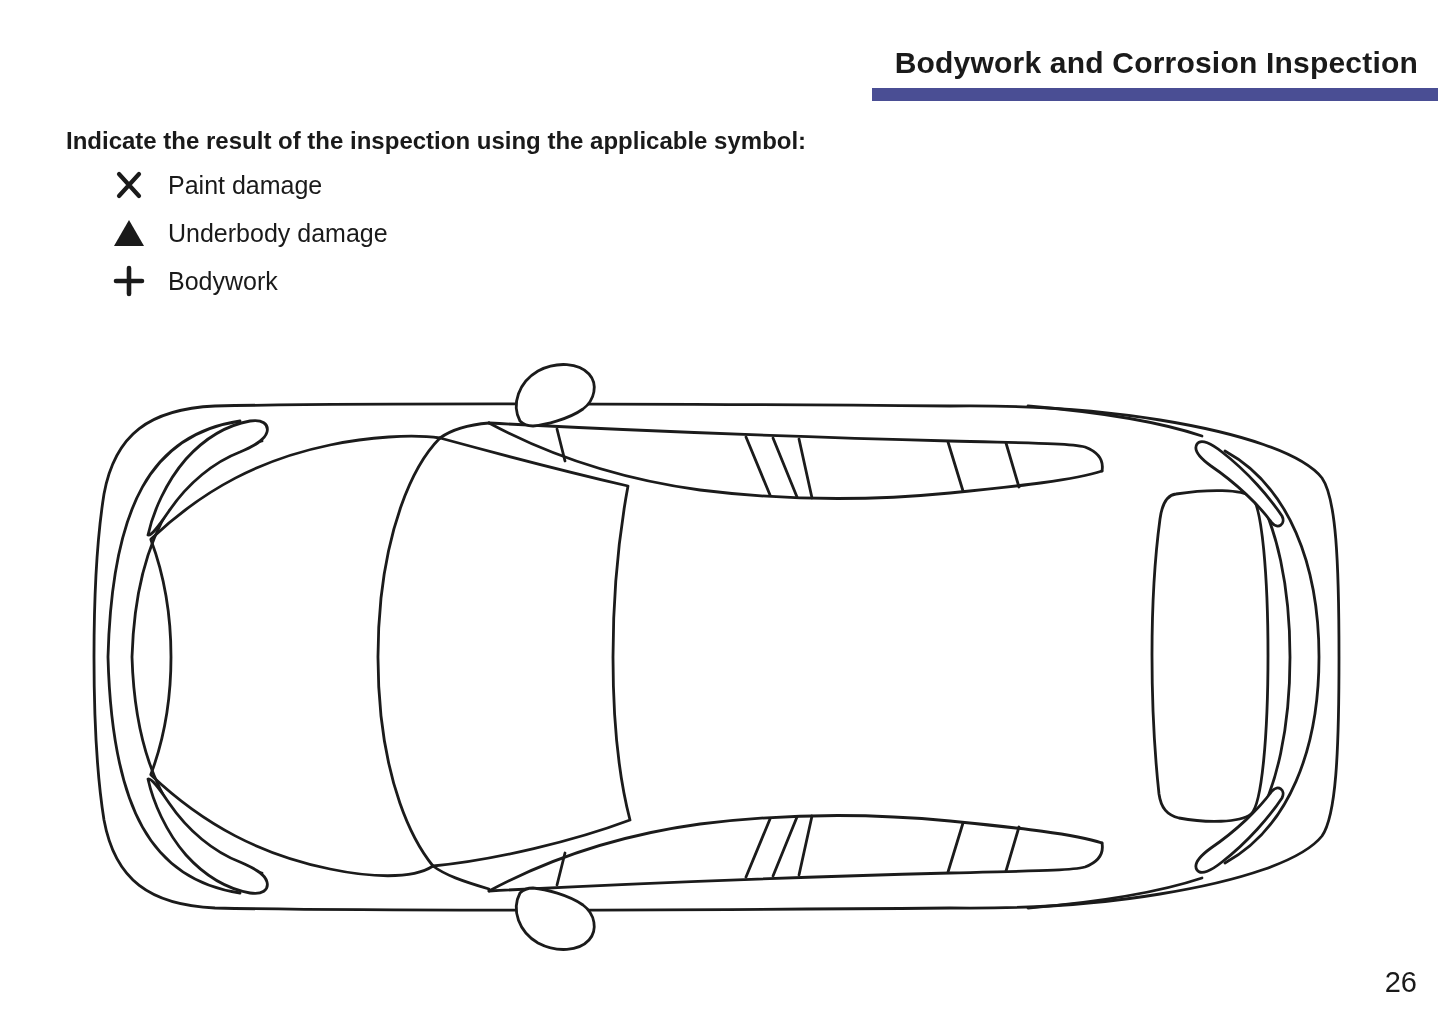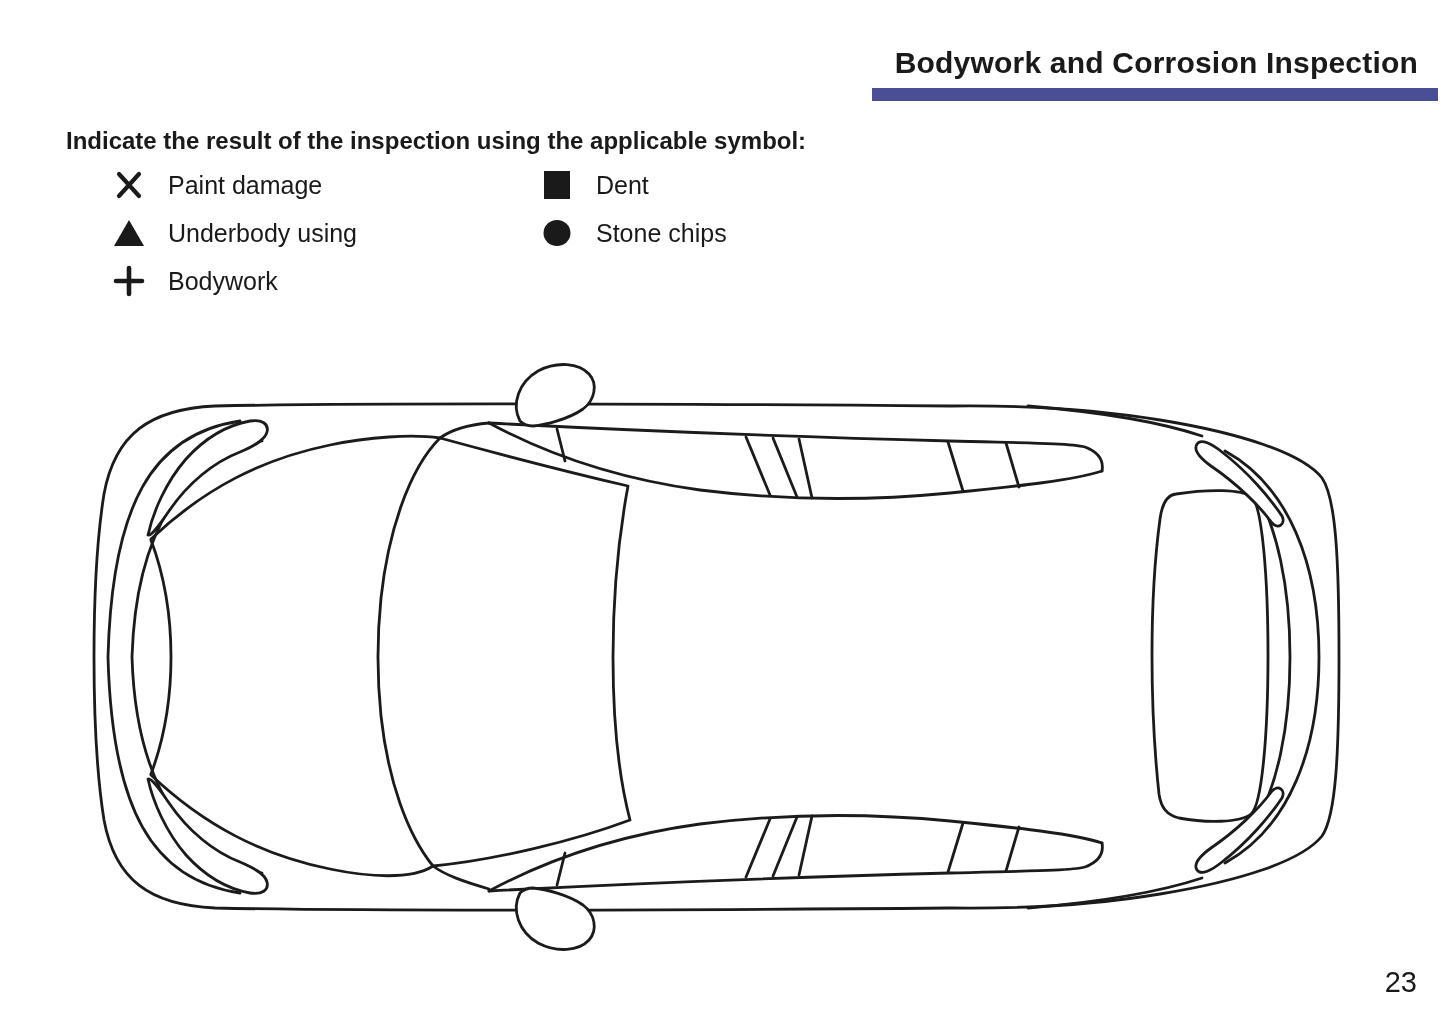--- a/index.html
+++ b/index.html
@@ -112,50 +112,32 @@
           </svg>
       </span>
       <span class="legend-label">Paint damage</span>
     </div>
     <div class="legend-row">
       <span class="legend-symbol">
         <svg class="sym" width="34" height="30" viewBox="0 0 34 30">
             <polygon points="17,2 32,28 2,28" fill="#1a1a1a"></polygon>
           </svg>
       </span>
-      <span class="legend-label">Underbody using</span>
+      <span class="legend-label">Underbody damage</span>
     </div>
     <div class="legend-row">
       <span class="legend-symbol">
         <svg class="sym" width="32" height="32" viewBox="0 0 32 32">
             <path d="M16 3 L16 29 M3 16 L29 16" stroke="#1a1a1a" stroke-width="4.6" stroke-linecap="round" fill="none"></path>
           </svg>
       </span>
       <span class="legend-label">Bodywork</span>
     </div>
   </div>
 
-  <div class="legend-col col2">
-    <div class="legend-row">
-      <span class="legend-symbol">
-        <svg class="sym" width="30" height="32" viewBox="0 0 30 32">
-            <rect x="2" y="2" width="26" height="28" fill="#1a1a1a"></rect>
-          </svg>
-      </span>
-      <span class="legend-label">Dent</span>
-    </div>
-    <div class="legend-row">
-      <span class="legend-symbol">
-        <svg class="sym" width="30" height="30" viewBox="0 0 30 30">
-            <ellipse cx="15" cy="15" rx="13.5" ry="13" fill="#1a1a1a"></ellipse>
-          </svg>
-      </span>
-      <span class="legend-label">Stone chips</span>
-    </div>
-  </div>
 
   <svg class="car-diagram" width="1445" height="1018" viewBox="0 0 1445 1018" xmlns="http://www.w3.org/2000/svg">
 
     <g>
       <path class="car-line" d="M 215 406
         C 400 402 700 404 950 406
         C 1030 405 1100 410 1160 420
         C 1240 433 1302 453 1322 478
         C 1336 498 1339 560 1339 657
         C 1339 754 1336 816 1322 836
@@ -283,14 +265,14 @@
     <g>
       <path class="car-line-filled" d="M 520 893
         C 511 910 519 932 538 943
         C 557 953 579 951 589 940
         C 598 930 595 914 583 905
         C 569 895 545 889 533 888
         C 527 888 523 890 520 893 Z"></path>
     </g>
   </svg>
 
-  <div class="page-number">23</div>
+  <div class="page-number">26</div>
 </div>
 
 </body></html>

